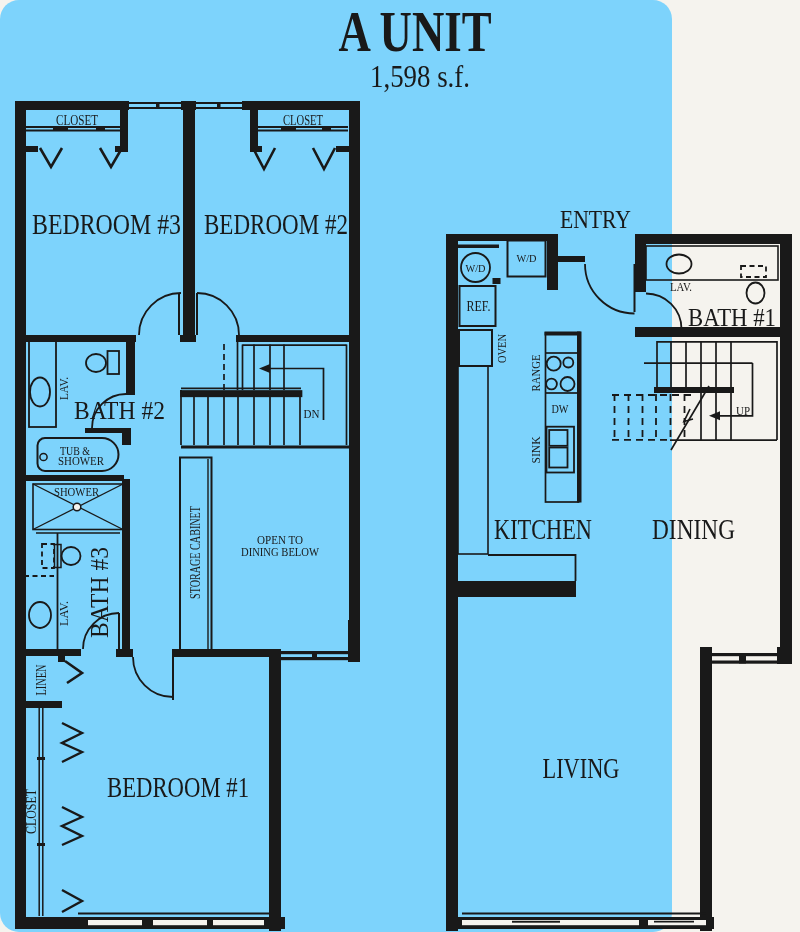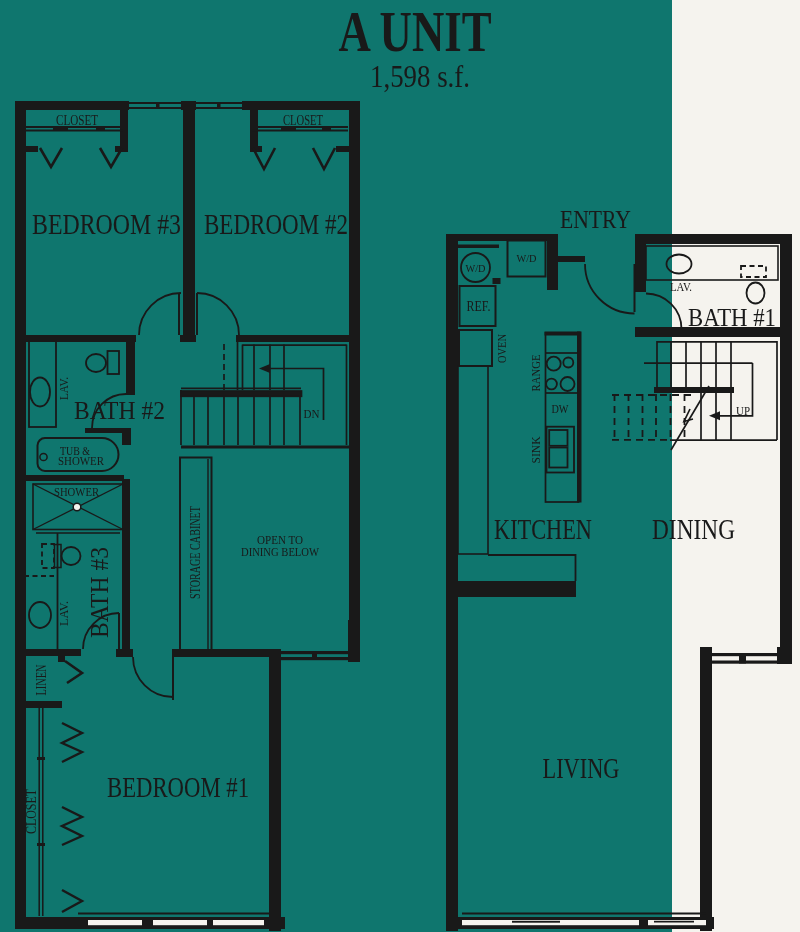--- a/index.html
+++ b/index.html
@@ -1,16 +1,16 @@
 <!DOCTYPE html>
 <html><head>
 <meta charset="utf-8">
 <style>
   html,body{margin:0;padding:0;background:#f5f3ee;}
-  #page{width:672px;height:932px;position:relative;background:#0f766e;}
+  #page{width:672px;height:932px;position:relative;background:#7dd3fc;border-radius:19px;}
   svg{position:absolute;top:0;left:0;filter:blur(0.38px);}
   text{font-family:"Liberation Serif",serif;fill:#191919;}
 </style>
 </head>
 <body>
 <div id="page">
 <svg width="800" height="932" viewBox="0 0 800 932">
 <g id="titles">
   <text x="415" y="51" font-size="56" font-weight="bold" text-anchor="middle" textLength="153" lengthAdjust="spacingAndGlyphs">A UNIT</text>
   <text x="420" y="87" font-size="31" text-anchor="middle" textLength="100" lengthAdjust="spacingAndGlyphs">1,598 s.f.</text>

